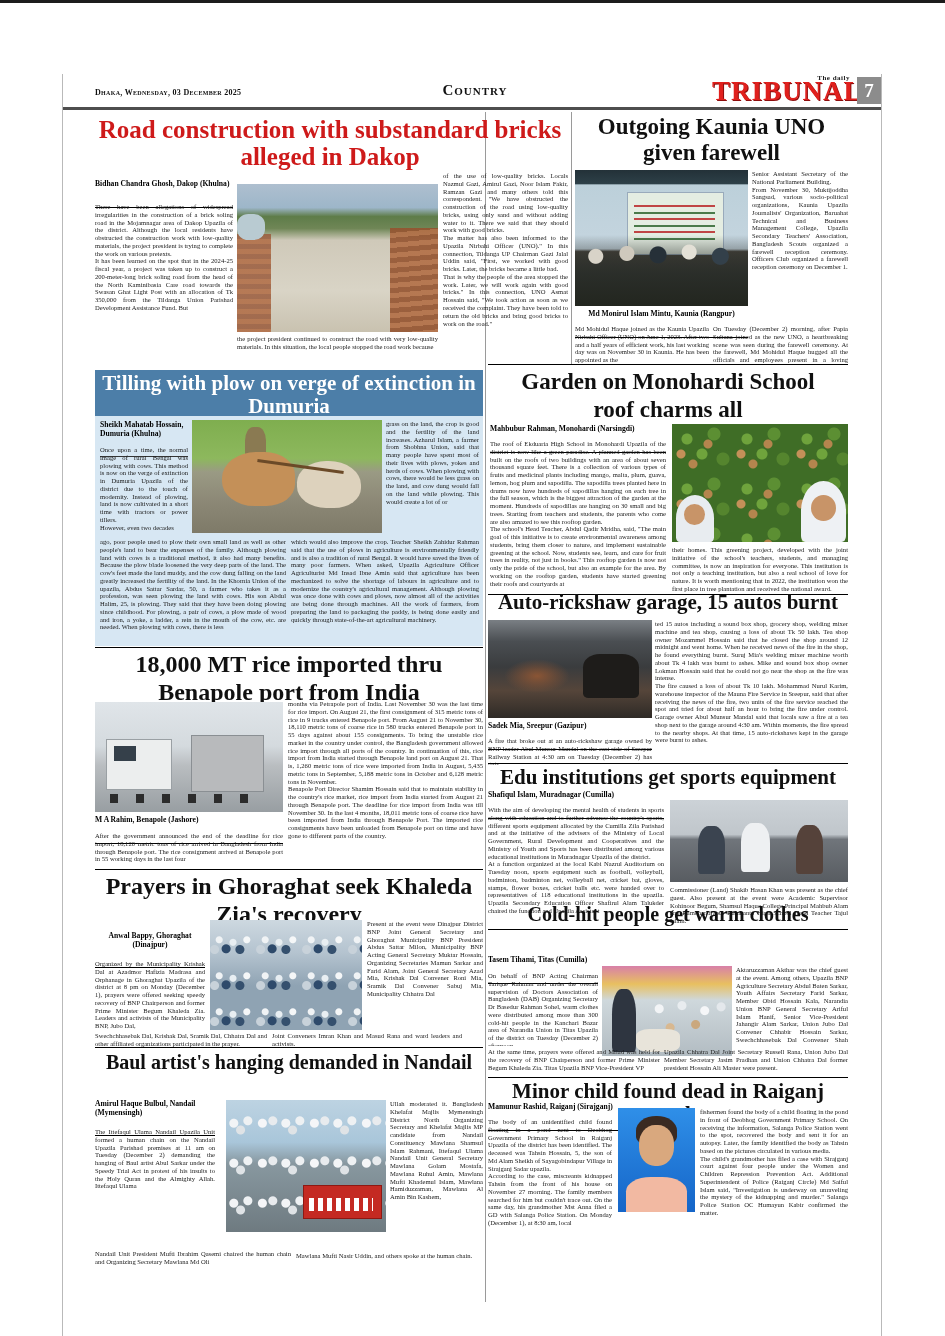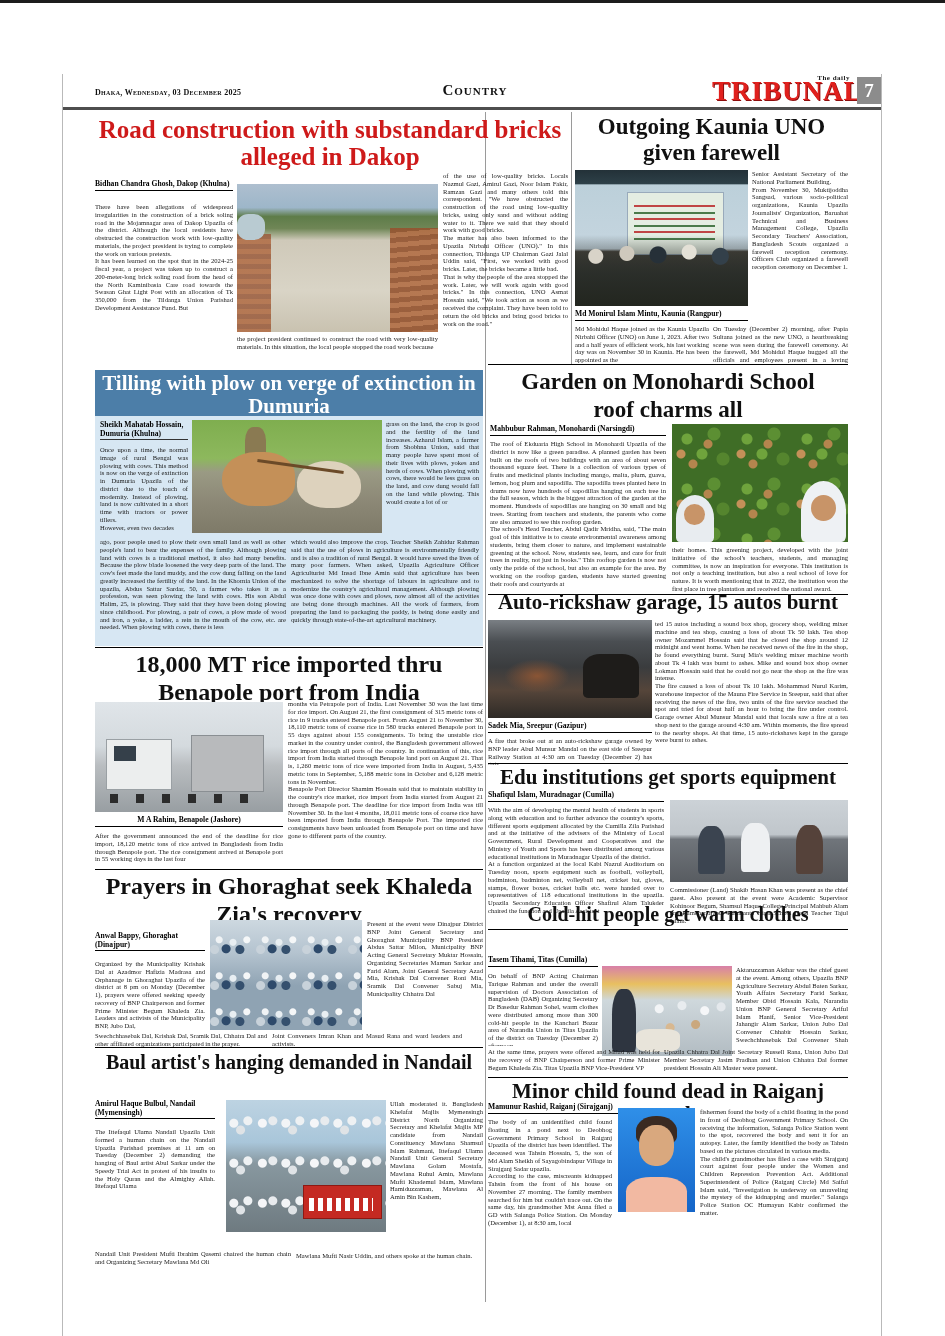--- a/index.html
+++ b/index.html
@@ -3,21 +3,21 @@
 <meta charset="utf-8">
 <style>
   html,body{margin:0;padding:0;}
   body{width:945px;height:1336px;position:relative;background:#ffffff;
        font-family:"Liberation Serif",serif;color:#111;}
   .abs{position:absolute;}
   .frame-line{background:#b9b9b9;}
   .body-txt{font-size:6.6px;line-height:1.18;text-align:justify;white-space:pre-line;
             overflow:hidden;color:#191919;}
   .byline{font-size:7.6px;font-weight:bold;border-bottom:1px solid #000;
-          padding-bottom:1px;color:#000;line-height:1.15;}
+          padding-bottom:18px;color:#000;line-height:1.15;}
   .hl{font-family:"Liberation Serif",serif;font-weight:bold;text-align:center;
       color:#101010;line-height:1.08;}
   .hl-red{color:#ce1a1a;}
   .hrule{background:#000;height:1px;}
   .vrule{background:#9a9a9a;width:1px;}
   .photo{position:absolute;overflow:hidden;}
   .masthead-date{font-size:8px;font-weight:bold;font-variant:small-caps;letter-spacing:.3px;}
   .masthead-section{font-size:15px;font-weight:bold;font-variant:small-caps;letter-spacing:1px;text-align:center;}
   .brand{font-family:"Liberation Serif",serif;font-weight:bold;font-size:27px;color:#e0201d;
          letter-spacing:1px;text-shadow:1px 1px 0 #8e0d0d;}
@@ -59,21 +59,21 @@
 That is why the people of the area stopped the work. Later, we will work again with good bricks." In this connection, UNO Asmat Hossain said, "We took action as soon as we received the complaint. They have been told to return the old bricks and bring good bricks to work on the road."</div>
 
 <div class="abs hl" style="left:575px;top:114px;width:273px;font-size:23px;line-height:1.15;text-align:center;">Outgoing Kaunia UNO given farewell</div>
 <div class="photo" style="left:575px;top:170px;width:173px;height:136px;background:linear-gradient(180deg,#233138 0%,#2d4048 10%,#bcd0da 11%,#c5d5df 58%,#45413a 60%,#2b2f2b 100%);">
   <div class="abs" style="left:30%;top:16%;width:55%;height:45%;background:#e4ede2;border:1px solid #9ab;"></div>
   <div class="abs" style="left:34%;top:26%;width:47%;height:26%;background:repeating-linear-gradient(180deg,#c04545 0 2px,transparent 2px 7px,#4a7a4a 7px 9px,transparent 9px 13px);"></div>
   <div class="abs" style="left:0;bottom:0;width:100%;height:52%;background:radial-gradient(circle at 12% 30%,#d8d3c8 0 7px,transparent 8px),radial-gradient(circle at 30% 26%,#cfc9bd 0 7px,transparent 8px),radial-gradient(circle at 48% 28%,#263038 0 8px,transparent 9px),radial-gradient(circle at 66% 24%,#e3e0d6 0 7px,transparent 8px),radial-gradient(circle at 84% 30%,#33404a 0 8px,transparent 9px),linear-gradient(180deg,rgba(40,44,40,0) 0%,rgba(40,44,40,.85) 55%,#23261f 100%);"></div>
 </div>
 <div class="abs body-txt" style="left:752px;top:170px;width:96px;height:140px;">Senior Assistant Secretary of the National Parliament Building.
 From November 30, Muktijoddha Sangsad, various socio-political organizations, Kaunia Upazila Journalists' Organization, Baruahat Technical and Business Management College, Upazila Secondary Teachers' Association, Bangladesh Scouts organized a farewell reception ceremony. Officers Club organized a farewell reception ceremony on December 1.</div>
-<div class="abs byline" style="left:575px;top:310px;width:173px;">Md Monirul Islam Mintu, Kaunia (Rangpur)</div>
+<div class="abs byline" style="left:575px;top:310px;width:173px;text-align:center;">Md Monirul Islam Mintu, Kaunia (Rangpur)</div>
 <div class="abs body-txt" style="left:575px;top:325px;width:134px;height:40px;">Md Mohidul Haque joined as the Kaunia Upazila Nirbahi Officer (UNO) on June 1, 2023. After two and a half years of efficient work, his last working day was on November 30 in Kaunia. He has been appointed as the</div>
 <div class="abs body-txt" style="left:713px;top:325px;width:135px;height:40px;">On Tuesday (December 2) morning, after Papia Sultana joined as the new UNO, a heartbreaking scene was seen during the farewell ceremony. At the farewell, Md Mohidul Haque hugged all the officials and employees present in a loving manner.</div>
 <div class="abs hrule" style="left:488px;top:364px;width:360px;"></div>
 
 <div class="abs tilling-bg" style="left:95px;top:370px;width:388px;height:276px;"></div>
 <div class="abs tilling-band hl" style="left:95px;top:370px;width:388px;height:46px;font-size:21px;padding-top:2px;box-sizing:border-box;">Tilling with plow on verge of extinction in Dumuria</div>
 <div class="abs byline" style="left:100px;top:421px;width:88px;border-color:#333;">Sheikh Mahatab Hossain, Dumuria (Khulna)</div>
 <div class="abs body-txt" style="left:100px;top:446px;width:88px;height:88px;">Once upon a time, the normal image of rural Bengal was plowing with cows. This method is now on the verge of extinction in Dumuria Upazila of the district due to the touch of modernity. Instead of plowing, land is now cultivated in a short time with tractors or power tillers.
 However, even two decades</div>
 <div class="photo" style="left:192px;top:420px;width:190px;height:113px;background:linear-gradient(180deg,#7fae4f 0%,#8db85d 34%,#9a9a84 46%,#8c8876 72%,#7e7a68 100%);">
@@ -148,28 +148,28 @@
 The child's grandmother has filed a case with Sirajganj court against four people under the Women and Children Repression Prevention Act. Additional Superintendent of Police (Raiganj Circle) Md Saiful Islam said, "Investigation is underway on unraveling the mystery of the kidnapping and murder." Salanga Police Station OC Humayun Kabir confirmed the matter.</div>
 
 <div class="abs hrule" style="left:95px;top:647px;width:388px;"></div>
 <div class="abs hl" style="left:95px;top:651px;width:388px;font-size:24px;line-height:1.15;">18,000 MT rice imported thru Benapole port from India</div>
 <div class="photo" style="left:95px;top:702px;width:188px;height:110px;background:linear-gradient(180deg,#e0e5e9 0%,#d4dade 40%,#b9bdc0 58%,#989ea2 100%);">
   <div class="abs" style="left:6%;top:34%;width:34%;height:44%;background:#eceeee;border:1px solid #9aa0a4;"></div>
   <div class="abs" style="left:10%;top:40%;width:12%;height:14%;background:#35404a;"></div>
   <div class="abs" style="right:10%;top:30%;width:38%;height:50%;background:#b8babc;border:1px solid #8a8f93;"></div>
   <div class="abs" style="left:8%;bottom:8%;width:80%;height:8%;background:repeating-linear-gradient(90deg,#2c2c2c 0 8px,transparent 8px 26px);"></div>
 </div>
-<div class="abs byline" style="left:95px;top:816px;width:188px;text-align:center;">M A Rahim, Benapole (Jashore)</div>
+<div class="abs byline" style="left:95px;top:816px;width:188px;">M A Rahim, Benapole (Jashore)</div>
 <div class="abs body-txt" style="left:95px;top:832px;width:188px;height:34px;">After the government announced the end of the deadline for rice import, 18,120 metric tons of rice arrived in Bangladesh from India through Benapole port. The rice consignment arrived at Benapole port in 55 working days in the last four</div>
 <div class="abs body-txt" style="left:288px;top:700px;width:195px;height:166px;">months via Petrapole port of India. Last November 30 was the last time for rice import. On August 21, the first consignment of 315 metric tons of rice in 9 trucks entered Benapole port. From August 21 to November 30, 18,110 metric tons of coarse rice in 580 trucks entered Benapole port in 55 days against about 155 consignments. To bring the unstable rice market in the country under control, the Bangladesh government allowed rice import through all ports of the country. In continuation of this, rice import from India started through Benapole land port on August 21. That is, 1,260 metric tons of rice were imported from India in August, 5,435 metric tons in September, 5,188 metric tons in October and 6,128 metric tons in November.
 Benapole Port Director Shamim Hossain said that to maintain stability in the country's rice market, rice import from India started from August 21 through Benapole port. The deadline for rice import from India was till November 30. In the last 4 months, 18,011 metric tons of coarse rice have been imported from India through Benapole Port. The imported rice consignments have been unloaded from Benapole port on time and have gone to different parts of the country.</div>
 
 <div class="abs hrule" style="left:95px;top:869px;width:388px;"></div>
 <div class="abs hl" style="left:95px;top:873px;width:388px;font-size:24px;line-height:1.15;">Prayers in Ghoraghat seek Khaleda Zia's recovery</div>
-<div class="abs byline" style="left:95px;top:932px;width:110px;">Anwal Bappy, Ghoraghat (Dinajpur)</div>
+<div class="abs byline" style="left:95px;top:932px;width:110px;text-align:center;">Anwal Bappy, Ghoraghat (Dinajpur)</div>
 <div class="abs body-txt" style="left:95px;top:960px;width:110px;height:70px;">Organized by the Municipality Krishak Dal at Azadmor Hafizia Madrasa and Orphanage in Ghoraghat Upazila of the district at 8 pm on Monday (December 1), prayers were offered seeking speedy recovery of BNP Chairperson and former Prime Minister Begum Khaleda Zia. Leaders and activists of the Municipality BNP, Jubo Dal,</div>
 <div class="photo" style="left:210px;top:920px;width:152px;height:110px;background-color:#8fa3b3;background-image:radial-gradient(circle at 20% 55%,#f0f3f5 0 3px,transparent 4px),radial-gradient(circle at 50% 62%,#e8eef2 0 3px,transparent 4px),radial-gradient(circle at 80% 55%,#f5f7f8 0 3px,transparent 4px),radial-gradient(circle at 35% 80%,#2e4a6b 0 4px,transparent 5px),radial-gradient(circle at 65% 82%,#35506e 0 4px,transparent 5px),radial-gradient(circle at 10% 82%,#c8d2da 0 4px,transparent 5px),linear-gradient(180deg,#cdd8e0 0%,#b4c3cf 30%,#8fa3b3 60%);background-size:46px 36px,46px 36px,46px 36px,46px 36px,46px 36px,46px 36px,100% 100%;"></div>
 <div class="abs body-txt" style="left:367px;top:920px;width:116px;height:110px;">Present at the event were Dinajpur District BNP Joint General Secretary and Ghoraghat Municipality BNP President Abdus Sattar Milon, Municipality BNP Acting General Secretary Muktar Hossain, Organizing Secretaries Mamun Sarkar and Farid Alam, Joint General Secretary Azad Mia, Krishak Dal Convener Roni Mia, Sramik Dal Convener Sabuj Mia, Municipality Chhatra Dal</div>
 <div class="abs body-txt" style="left:95px;top:1032px;width:172px;height:16px;">Swechchhasebak Dal, Krishak Dal, Sramik Dal, Chhatra Dal and other affiliated organizations participated in the prayer.</div>
 <div class="abs body-txt" style="left:272px;top:1032px;width:190px;height:16px;">Joint Conveners Imran Khan and Masud Rana and ward leaders and activists.</div>
 
 <div class="abs hrule" style="left:95px;top:1047px;width:388px;"></div>
 <div class="abs hl" style="left:95px;top:1051px;width:388px;font-size:20px;line-height:1.15;">Baul artist's hanging demanded in Nandail</div>
 <div class="abs byline" style="left:95px;top:1100px;width:120px;">Amirul Haque Bulbul, Nandail (Mymensingh)</div>
 <div class="abs body-txt" style="left:95px;top:1128px;width:120px;height:118px;">The Ittefaqul Ulama Nandail Upazila Unit formed a human chain on the Nandail Upazila Parishad premises at 11 am on Tuesday (December 2) demanding the hanging of Baul artist Abul Sarkar under the Speedy Trial Act in protest of his insults to the Holy Quran and the Almighty Allah. Ittefaqul Ulama</div>

